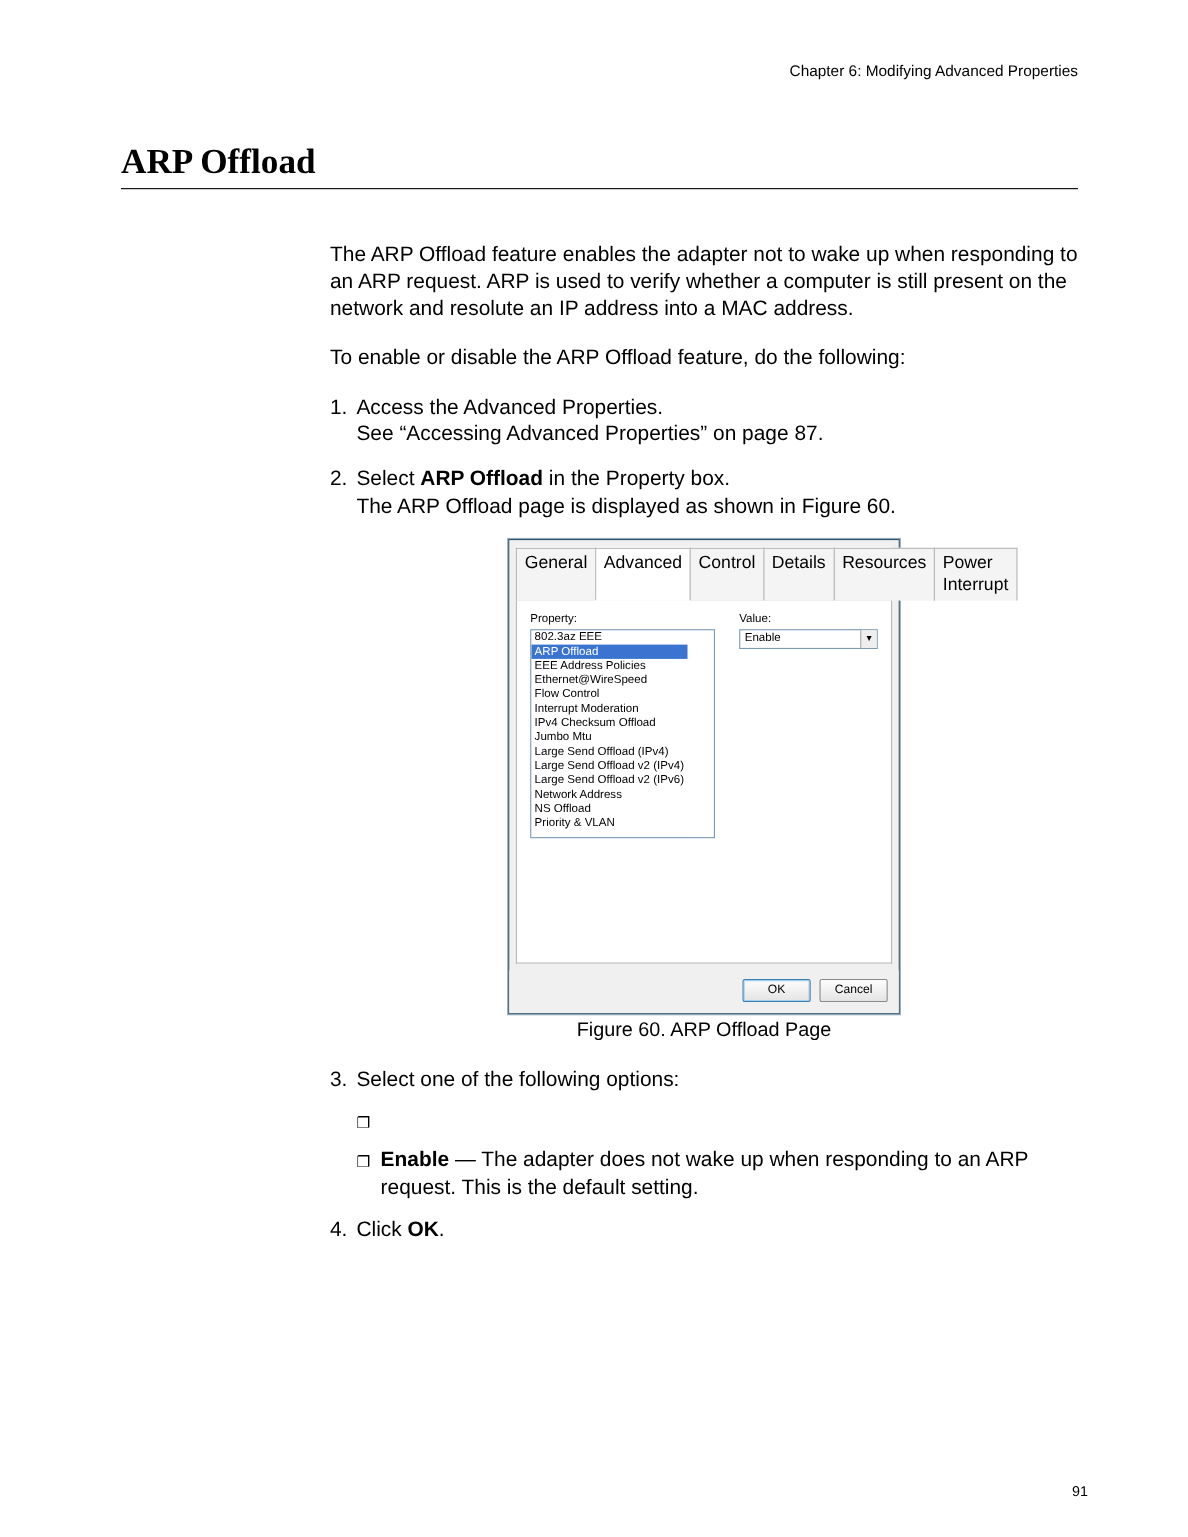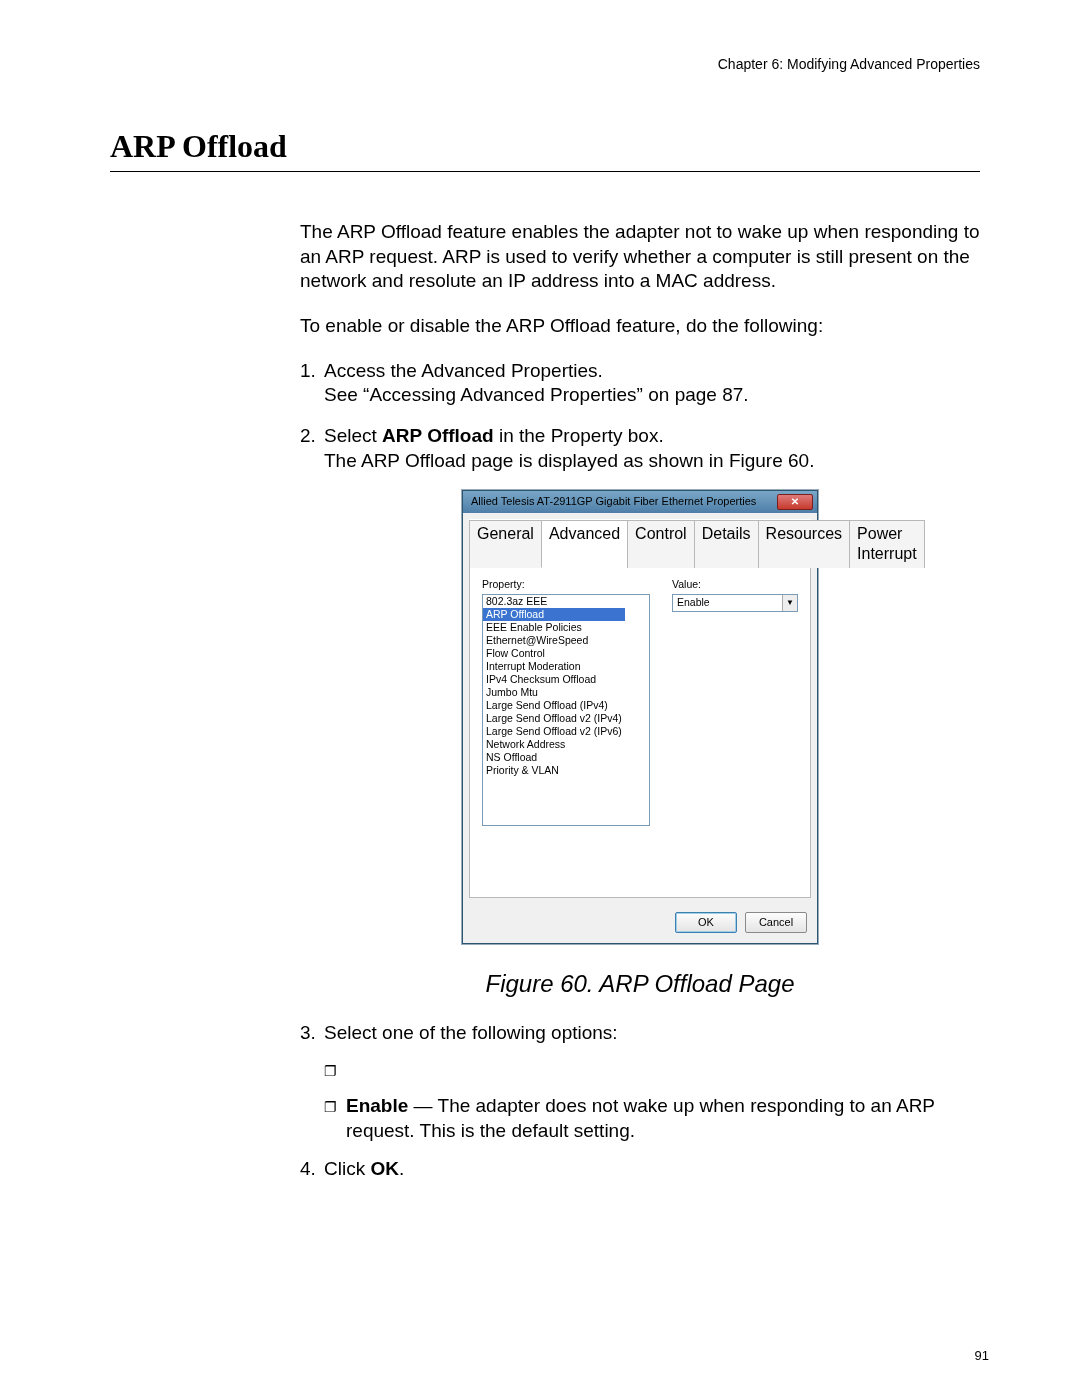--- a/index.html
+++ b/index.html
@@ -37,21 +37,21 @@
   .body-col ol > li { margin-bottom: 14px; }
   .step-num { display: inline-block; width: 24px; }
   .step-sub { margin-left: 24px; margin-bottom: 16px; }
   .sub-list { margin-left: 24px; }
   .sub-list .bullet-row { display: flex; margin-bottom: 10px; }
   .sub-list .sq { width: 22px; flex-shrink: 0; font-size: 14px; line-height: 26px; }
   .bold { font-weight: bold; }
 
   
   .figure-wrap { text-align: center; margin: 14px 0 22px 0; }
-  .figure-caption { font-size: 24px; margin-top: 24px; font-style: italic; }
+  .figure-caption { font-size: 18px; margin-top: 3px; }
 
   .dialog {
     display: inline-block;
     width: 356px;
     text-align: left;
     border: 1px solid #2c566f;
     background: #f0f0f0;
     font-family: "Segoe UI", Tahoma, sans-serif;
     font-size: 10.5px;
     box-shadow: 0 0 0 1px #9ab;
@@ -105,21 +105,21 @@
     position: relative;
     background: #fff;
   }
   .instr { font-size: 10.5px; line-height: 1.25; margin-bottom: 10px; }
   .prop-row { display: flex; gap: 22px; }
   .prop-col-l { width: 168px; }
   .prop-col-r { flex: 1; }
   .small-label { font-size: 10.5px; margin-bottom: 2px; }
   .listbox {
     border: 1px solid #7a9ab5;
-    height: 232px;
+    height: 190px;
     overflow: hidden;
     display: flex;
     background: #fff;
     gap: 47px;
   }
   .listbox-items { flex: 1; }
   .listbox-items div {
     padding: 0 3px;
     font-size: 10.5px;
     line-height: 13px;
@@ -192,44 +192,38 @@
         <span class="step-num">1.</span><span>Access the Advanced Properties.</span>
         <div class="step-sub">See “Accessing Advanced Properties” on page 87.</div>
       </li>
       <li>
         <span class="step-num">2.</span><span><span>Select </span><span class="bold">ARP Offload</span><span> in the Property box.</span></span>
         <div class="step-sub">The ARP Offload page is displayed as shown in Figure 60.</div>
 
         
         <div class="figure-wrap">
           <div class="dialog">
-            <div class="titlebar">
-              <span class="title-text">Allied Telesis AT-2911GP Gigabit Fiber Ethernet Properties</span>
-              <div class="close-btn">
-                <span>✕</span>
-              </div>
-            </div>
             <div class="dialog-inner">
               <div class="tabs">
                 <div class="tab">General</div>
                 <div class="tab active">Advanced</div>
                 <div class="tab">Control</div>
                 <div class="tab">Details</div>
                 <div class="tab">Resources</div>
                 <div class="tab">Power Interrupt</div>
               </div>
               <div class="tab-body">
                 <div class="prop-row">
                   <div class="prop-col-l">
                     <div class="small-label">Property:</div>
                     <div class="listbox">
                       <div class="listbox-items" id="prop-list">
                           <div>802.3az EEE</div>
                           <div class="selected">ARP Offload</div>
-                          <div>EEE Enable Policies</div>
+                          <div>EEE Address Policies</div>
                           <div>Ethernet@WireSpeed</div>
                           <div>Flow Control</div>
                           <div>Interrupt Moderation</div>
                           <div>IPv4 Checksum Offload</div>
                           <div>Jumbo Mtu</div>
                           <div>Large Send Offload (IPv4)</div>
                           <div>Large Send Offload v2 (IPv4)</div>
                           <div>Large Send Offload v2 (IPv6)</div>
                           <div>Network Address</div>
                           <div>NS Offload</div>

